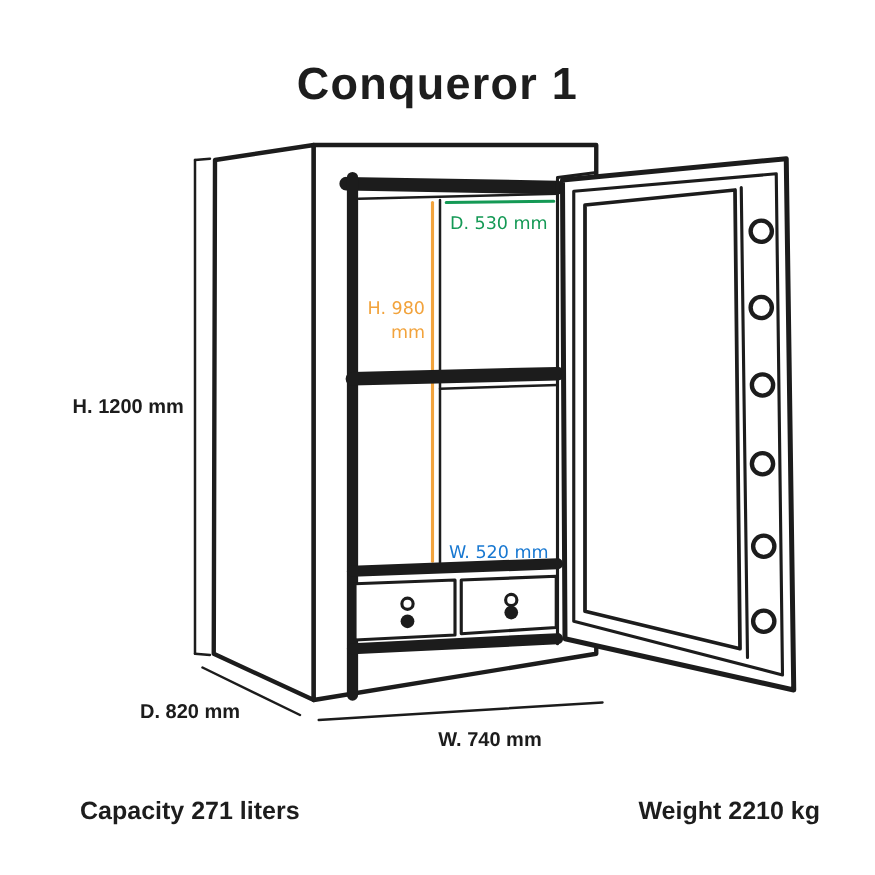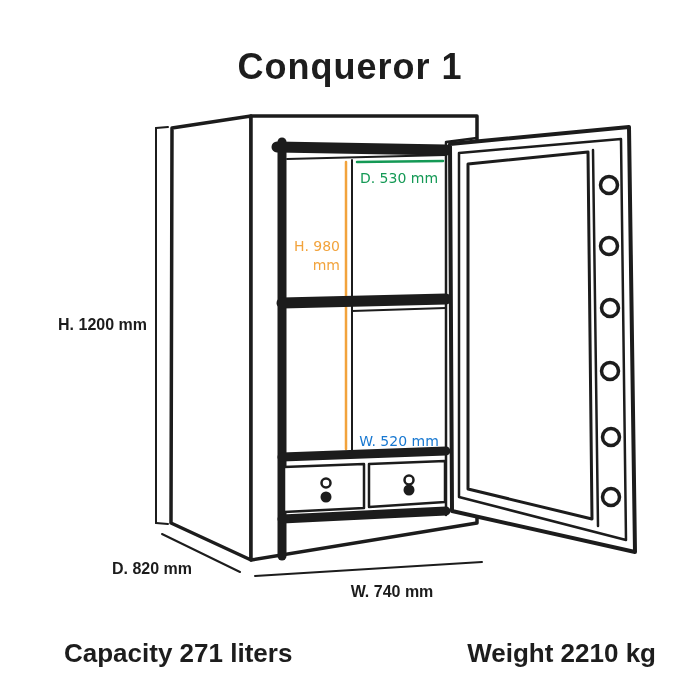--- a/index.html
+++ b/index.html
@@ -3,21 +3,21 @@
 <meta charset="utf-8">
 <style>
   html,body{margin:0;padding:0;background:#ffffff;}
   body{width:700px;height:700px;position:relative;overflow:hidden;
        font-family:"Liberation Sans",sans-serif;color:#1c1c1c;}
   .page-title{position:absolute;top:46px;left:0;width:700px;margin:0;
       text-align:center;font-size:36px;font-weight:700;letter-spacing:1px;color:#1d1d1d;}
   .diagram-svg{position:absolute;top:0;left:0;}
   .footer-row{position:absolute;top:638px;left:64px;right:44px;
       display:flex;justify-content:space-between;align-items:baseline;}
-  .footer-label{font-size:26px;font-weight:700;color:#1d1d1d;white-space:nowrap;}
+  .footer-label{font-size:20px;font-weight:700;color:#1d1d1d;white-space:nowrap;}
   text.dim-black{font-family:"Liberation Sans",sans-serif;font-size:16px;font-weight:700;fill:#1c1c1c;}
   text.dim-color{font-family:"DejaVu Sans",sans-serif;font-size:14px;font-weight:400;}
   .ln{fill:none;stroke:#1c1c1c;stroke-linecap:round;stroke-linejoin:round;}
   .panel{fill:#ffffff;stroke:#1c1c1c;stroke-linejoin:round;}
 </style>
 </head>
 <body>
 
 <h1 class="page-title">Conqueror 1</h1>
 

